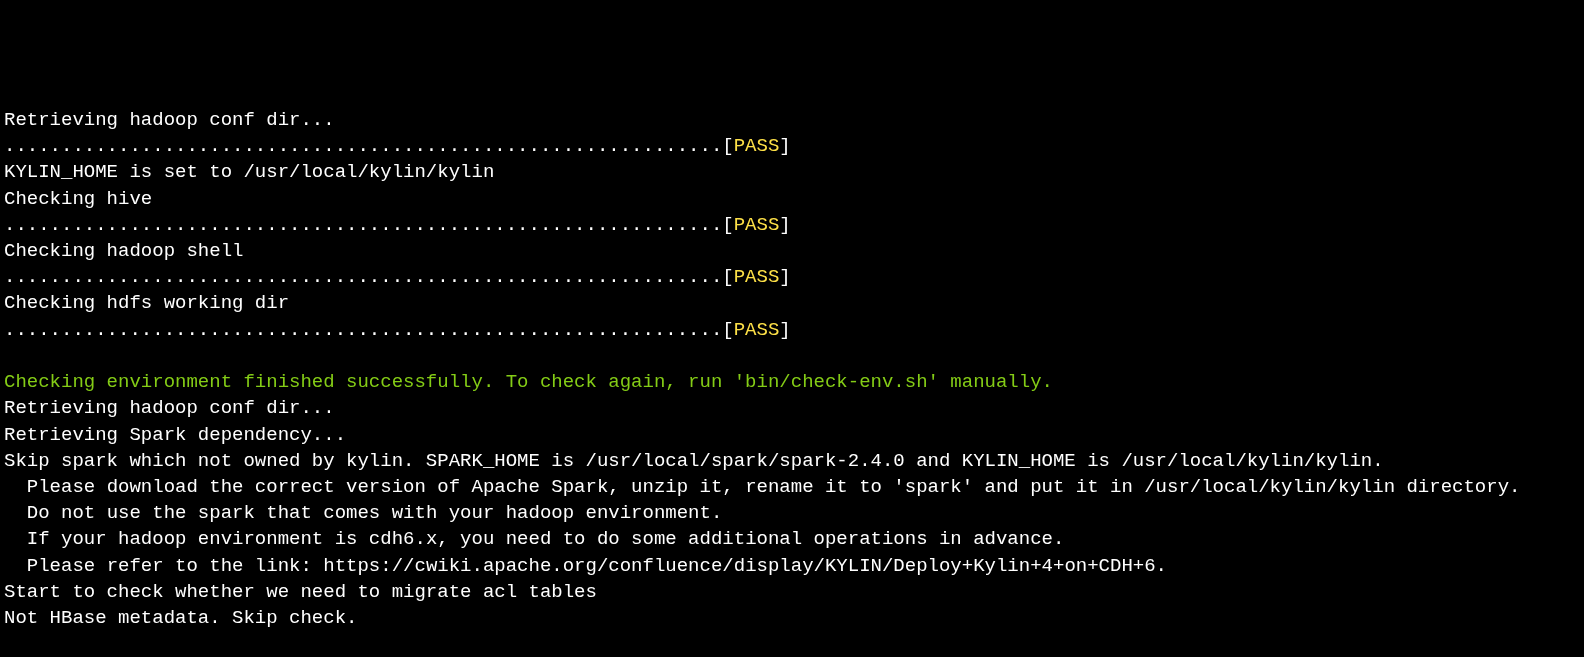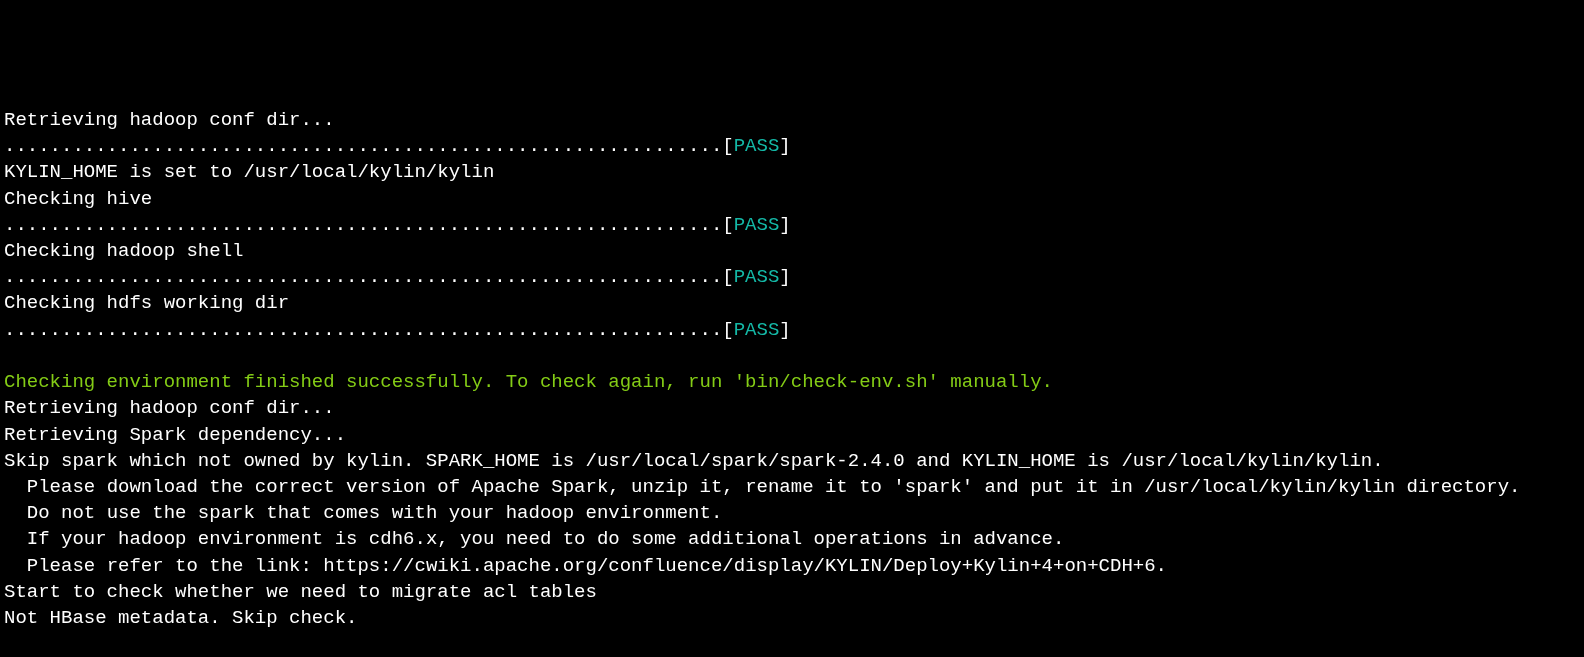--- a/index.html
+++ b/index.html
@@ -17,21 +17,21 @@
       width: 1584px;
       height: 657px;
       overflow: hidden;
       white-space: pre-wrap;
       word-break: break-all;
     }
     .line {
       display: block;
     }
     .pass {
-      color: #14b8a6;
+      color: #fde047;
     }
     .success-msg {
       color: #84cc16;
     }
   </style>
 </head>
 <body>
 
 
 

